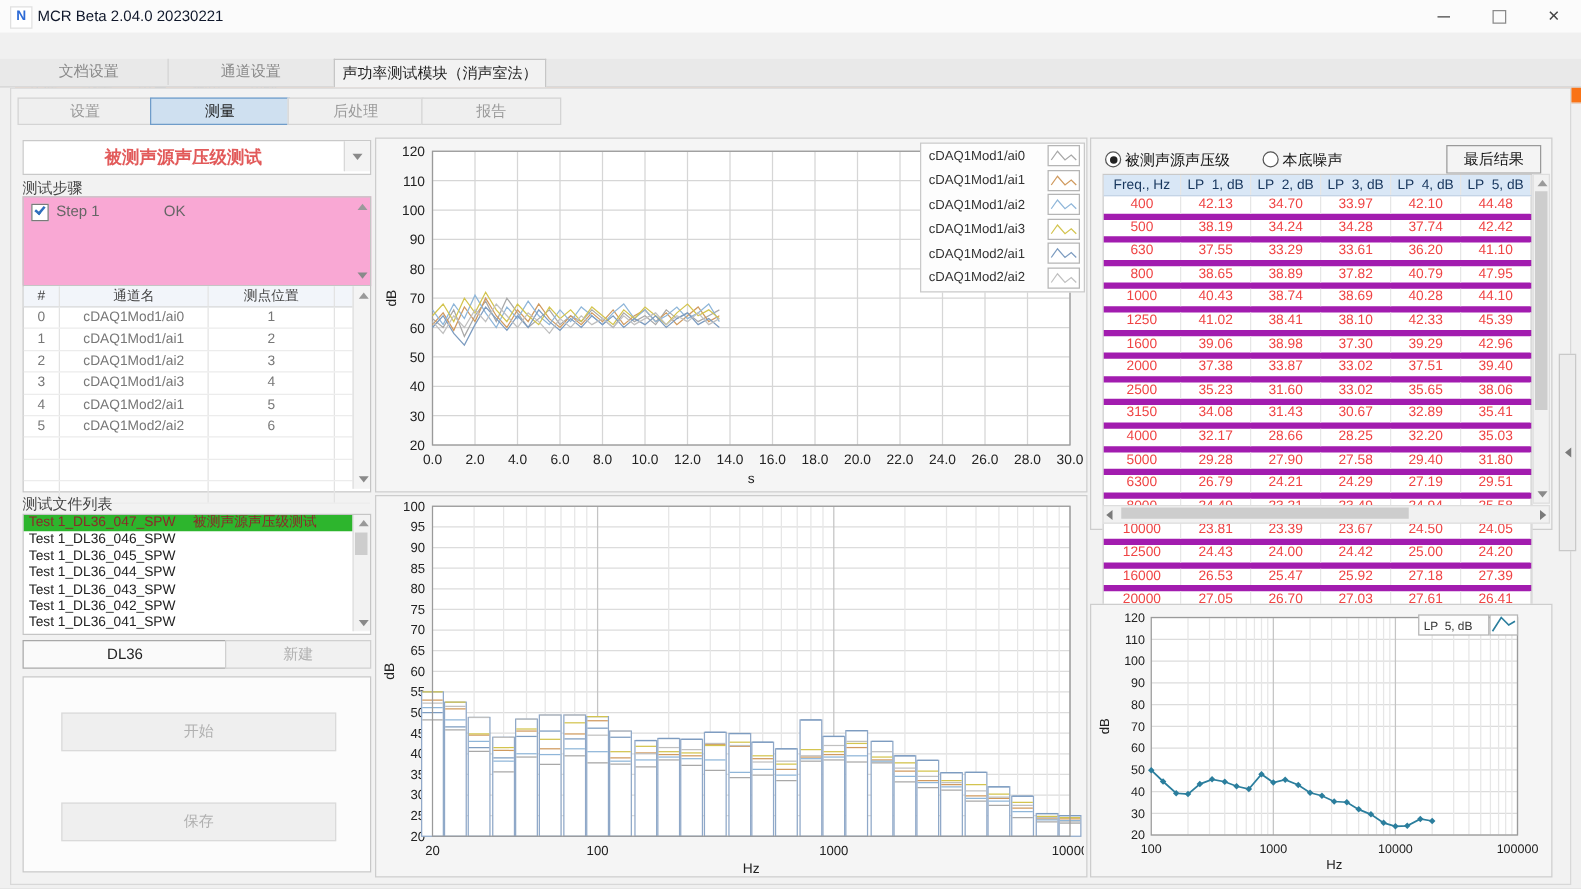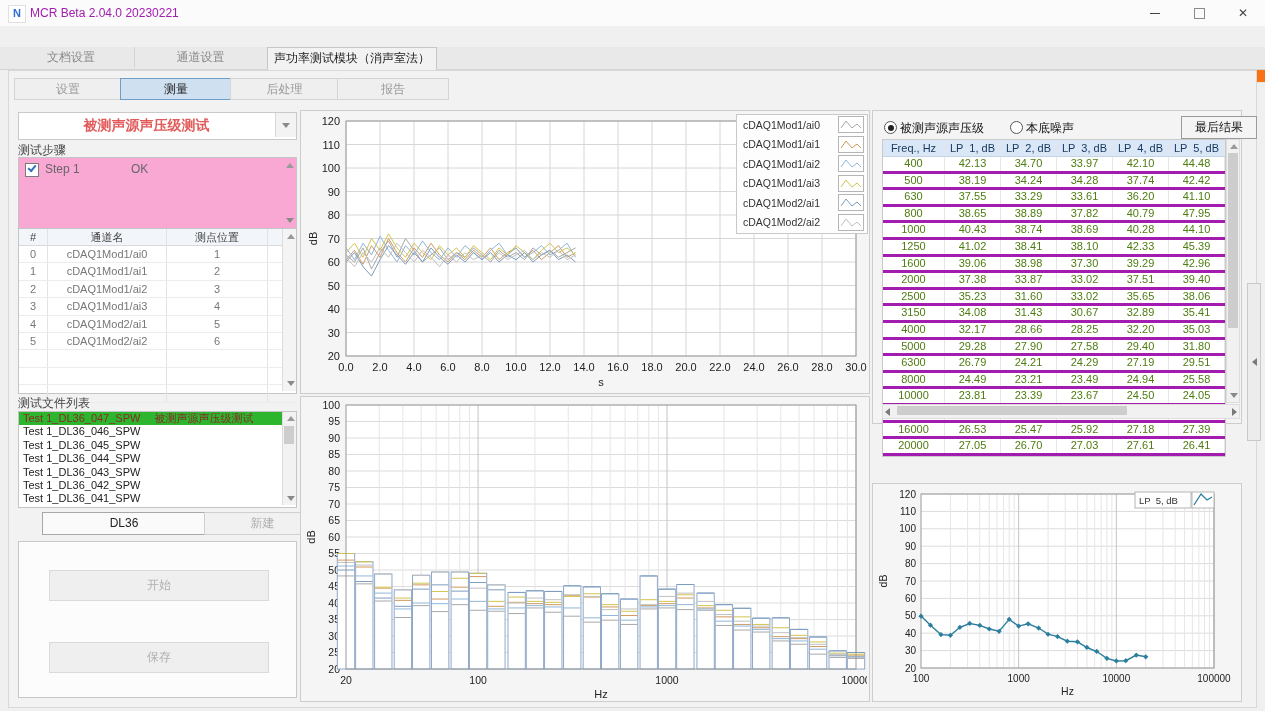--- a/index.html
+++ b/index.html
@@ -3,21 +3,21 @@
 <meta charset="utf-8">
 <style>
   html,body{margin:0;padding:0;background:#d7d7d7;}
   .app{position:relative;width:1265px;height:711px;background:#f0f0f0;
        font-family:"Liberation Sans",sans-serif;font-size:12px;color:#333;overflow:hidden;}
   .abs{position:absolute;}
   
   .titlebar{left:0;top:0;width:1265px;height:26px;background:#fbfbfb;}
   .app-icon{left:8px;top:5px;width:16px;height:16px;background:#fff;border:1px solid #e0e0e0;
             color:#2e6bd6;font-weight:bold;font-size:11px;line-height:15px;text-align:center;}
-  .title-text{left:30px;top:0;height:26px;line-height:26px;color:#a21caf;}
+  .title-text{left:30px;top:0;height:26px;line-height:26px;color:#0f172a;}
   .winbtn{top:0;width:44px;height:26px;text-align:center;line-height:26px;color:#444;}
   .winbtn.min::after{content:"";display:inline-block;width:10px;height:1px;background:#444;vertical-align:middle;}
   .winbtn.max::after{content:"";display:inline-block;width:9px;height:9px;border:1px solid #8a8a8a;vertical-align:middle;}
   .menubar{left:12px;top:26px;width:1265px;height:20px;background:#f97316;border-bottom:1px solid #e7e7e7;display:flex;margin-top:36px;}
   .menu-item{padding:0 10px;line-height:20px;color:#1a1a1a;}
   
   .tabstrip{left:0;top:47px;width:1265px;height:22px;background:#e9e9e9;border-bottom:1px solid #d4d4d4;}
   .tab{position:absolute;top:0;height:21px;line-height:21px;text-align:center;color:#8a8a8a;
        border-right:1px solid #d4d4d4;}
   .tab.active{background:#f2f2f2;border:1px solid #c6c6c6;border-bottom:none;height:22px;color:#222;}
@@ -46,41 +46,41 @@
   .cc{border-right:1px solid #e3e3e3;text-align:center;line-height:16px;overflow:hidden;white-space:nowrap;font-size:11px;}
   .cc.c0{width:28px;}.cc.c1{width:118px;}.cc.c2{width:100px;}
   .chan-scroll{position:absolute;right:0;top:0;width:13px;height:162px;background:#f4f4f4;border-left:1px solid #ddd;}
   
   .file-list{left:18px;top:411px;width:277px;height:95px;background:#fff;border:1px solid #c5c5c5;}
   .file-row{height:13.4px;line-height:13.4px;font-size:11px;color:#222;white-space:nowrap;overflow:hidden;padding-left:4px;}
   .file-row.sel{background:#2db52d;color:#8b2a2a;}
   .file-tag{display:inline-block;margin-left:14px;}
   .file-scroll{position:absolute;right:0;top:0;width:13px;height:93px;background:#f2f2f2;border-left:1px solid #ddd;}
   .thumb-v{position:absolute;left:1px;width:10px;background:#cdcdcd;}
-  .btn{position:absolute;text-align:center;margin-left:24px;}
+  .btn{position:absolute;text-align:center;}
   .btn-dl36{left:18px;top:512px;width:162px;height:21px;line-height:21px;background:#fafafa;border:1px solid #a8a8a8;color:#222;}
   .btn-new{left:180px;top:512px;width:115px;height:21px;line-height:21px;background:#f1f1f1;border:1px solid #d0d0d0;color:#b0b0b0;}
   .control-group{left:18px;top:541px;width:277px;height:155px;background:#fcfcfc;border:1px solid #c8c8c8;}
   .cg-btn{position:absolute;left:30px;width:218px;height:29px;line-height:29px;text-align:center;}
   .cg-btn.disabled{background:#efefef;border:1px solid #dadada;color:#b0b0b0;}
   .cg-btn.enabled{background:linear-gradient(#f8f8f8,#e6e6e6);border:1px solid #8a8a8a;color:#111;}
   
   .chart-panel{background:#f5f5f5;border:1px solid #cdcdcd;}
   .legend{left:736px;top:114px;width:130px;height:118px;background:#fdfdfd;border:1px solid #c9c9c9;}
   .legend-row{display:flex;align-items:center;height:19.5px;padding-left:6px;}
   .legend-label{flex:1;font-size:10.5px;color:#333;}
   .legend-swatch{width:24px;height:15px;background:#fff;border:1px solid #b5b5b5;margin-right:3px;}
   
   .radio{position:absolute;width:11px;height:11px;border:1px solid #555;border-radius:50%;background:#fff;}
   .radio.sel::after{content:"";position:absolute;left:2.5px;top:2.5px;width:6px;height:6px;border-radius:50%;background:#222;}
   .radio-label{position:absolute;font-size:12px;color:#111;}
   .btn-final{left:1157px;top:116px;width:74px;height:21px;line-height:21px;background:#f4f4f4;border:1px solid #9a9a9a;color:#111;}
   .rt{left:882px;top:139px;width:342px;background:#fff;border:1px solid #c9c9c9;}
   .rt-head{display:flex;height:16px;background:#d9e7f6;border-bottom:1px solid #c4d4e6;color:#17365d;}
-  .rt-row{display:flex;height:13.6px;border-bottom:3px solid #a21caf;color:#4d7c0f;align-items:center;}
+  .rt-row{display:flex;height:13.6px;border-bottom:5px solid #a21caf;color:#ef4444;align-items:center;}
   .rtc{border-right:1px solid #e6e6e6;text-align:center;font-size:11px;line-height:13.6px;white-space:pre;overflow:hidden;}
   .rt-head .rtc{line-height:16px;}
   .rtc.c0{width:61px;}.rtc.cx{width:55px;}
   .vscroll{left:1226px;top:139px;width:12px;height:262px;background:#f1f1f1;border:1px solid #ddd;}
   .hscroll{left:882px;top:404px;width:356px;height:13px;background:#f1f1f1;border:1px solid #ddd;}
   .hthumb{position:absolute;top:1px;height:9px;background:#cdcdcd;}
   .collapse-strip{left:1247px;top:283px;width:12px;height:156px;background:#ececec;border:1px solid #c9c9c9;display:flex;align-items:center;justify-content:center;}
   svg text{font-family:"Liberation Sans",sans-serif;}
 </style>
 </head>

